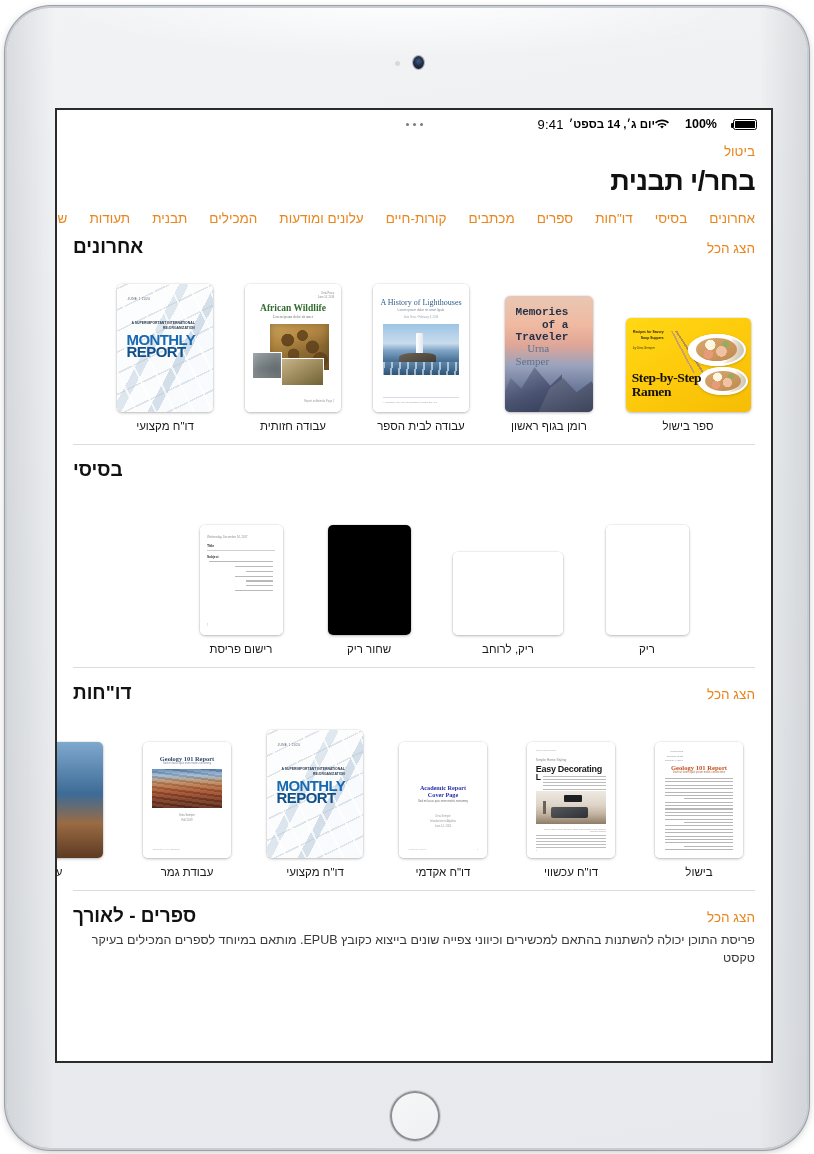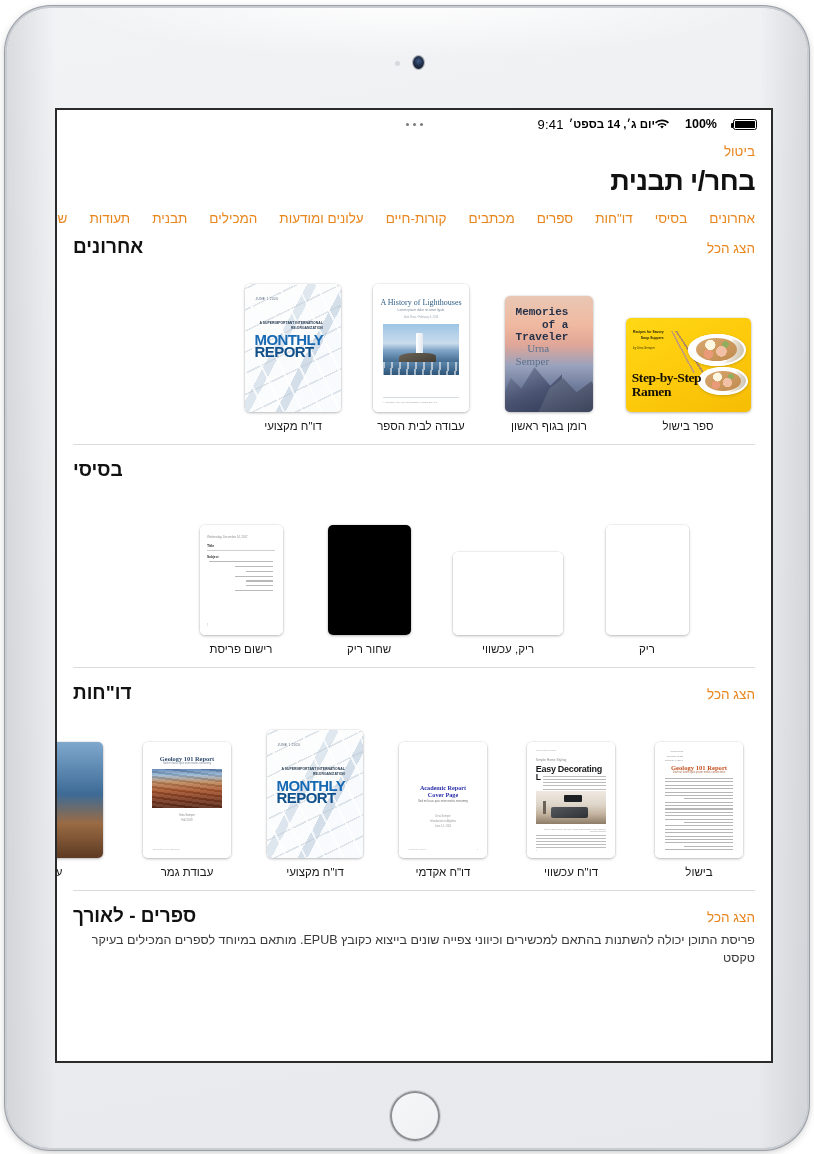--- a/index.html
+++ b/index.html
@@ -517,20 +517,36 @@
                   <div class="lh-rule"></div>
                   <div class="lh-foot">A HISTORY OF LIGHTHOUSES  •  FIRST DRAFT</div>
                 </div>
               </div>
             </div>
             <div class="card-label">עבודה לבית הספר</div>
           </div>
           <div class="card">
             <div class="thumb-wrap">
               <div class="thumb t-portrait">
+                <div class="art art-wild">
+                  <div class="aw-meta">Urna Praca<br>June 14, 2019</div>
+                  <div class="aw-title">African Wildlife</div>
+                  <div class="aw-sub">Lorem ipsum dolor sit amet</div>
+                  <div class="aw-giraffe"></div>
+                  <div class="aw-eleph"></div>
+                  <div class="aw-meer"></div>
+                  <div class="aw-foot">Report on Animals Page 1</div>
+                </div>
+              </div>
+            </div>
+            <div class="card-label">עבודה חזותית</div>
+          </div>
+          <div class="card">
+            <div class="thumb-wrap">
+              <div class="thumb t-portrait">
                 <div class="art art-monthly">
                   <div class="grid-l"></div>
                   <div class="mr-date">JUNE 1 2020</div>
                   <div class="mr-sub">A SUPERIMPORTANT INTERNATIONAL<br>RE-ORGANIZATION</div>
                   <div class="mr-t1">MONTHLY</div>
                   <div class="mr-t2">REPORT</div>
                 </div>
               </div>
             </div>
             <div class="card-label">דו"ח מקצועי</div>
@@ -550,21 +566,21 @@
               </div>
             </div>
             <div class="card-label">ריק</div>
           </div>
           <div class="card wide">
             <div class="thumb-wrap">
               <div class="thumb t-basic-land">
                 <div class="art art-blank"></div>
               </div>
             </div>
-            <div class="card-label">ריק, עכשווי</div>
+            <div class="card-label">ריק, לרוחב</div>
           </div>
           <div class="card">
             <div class="thumb-wrap">
               <div class="thumb t-basic">
                 <div class="art art-black"></div>
               </div>
             </div>
             <div class="card-label">שחור ריק</div>
           </div>
           <div class="card">

